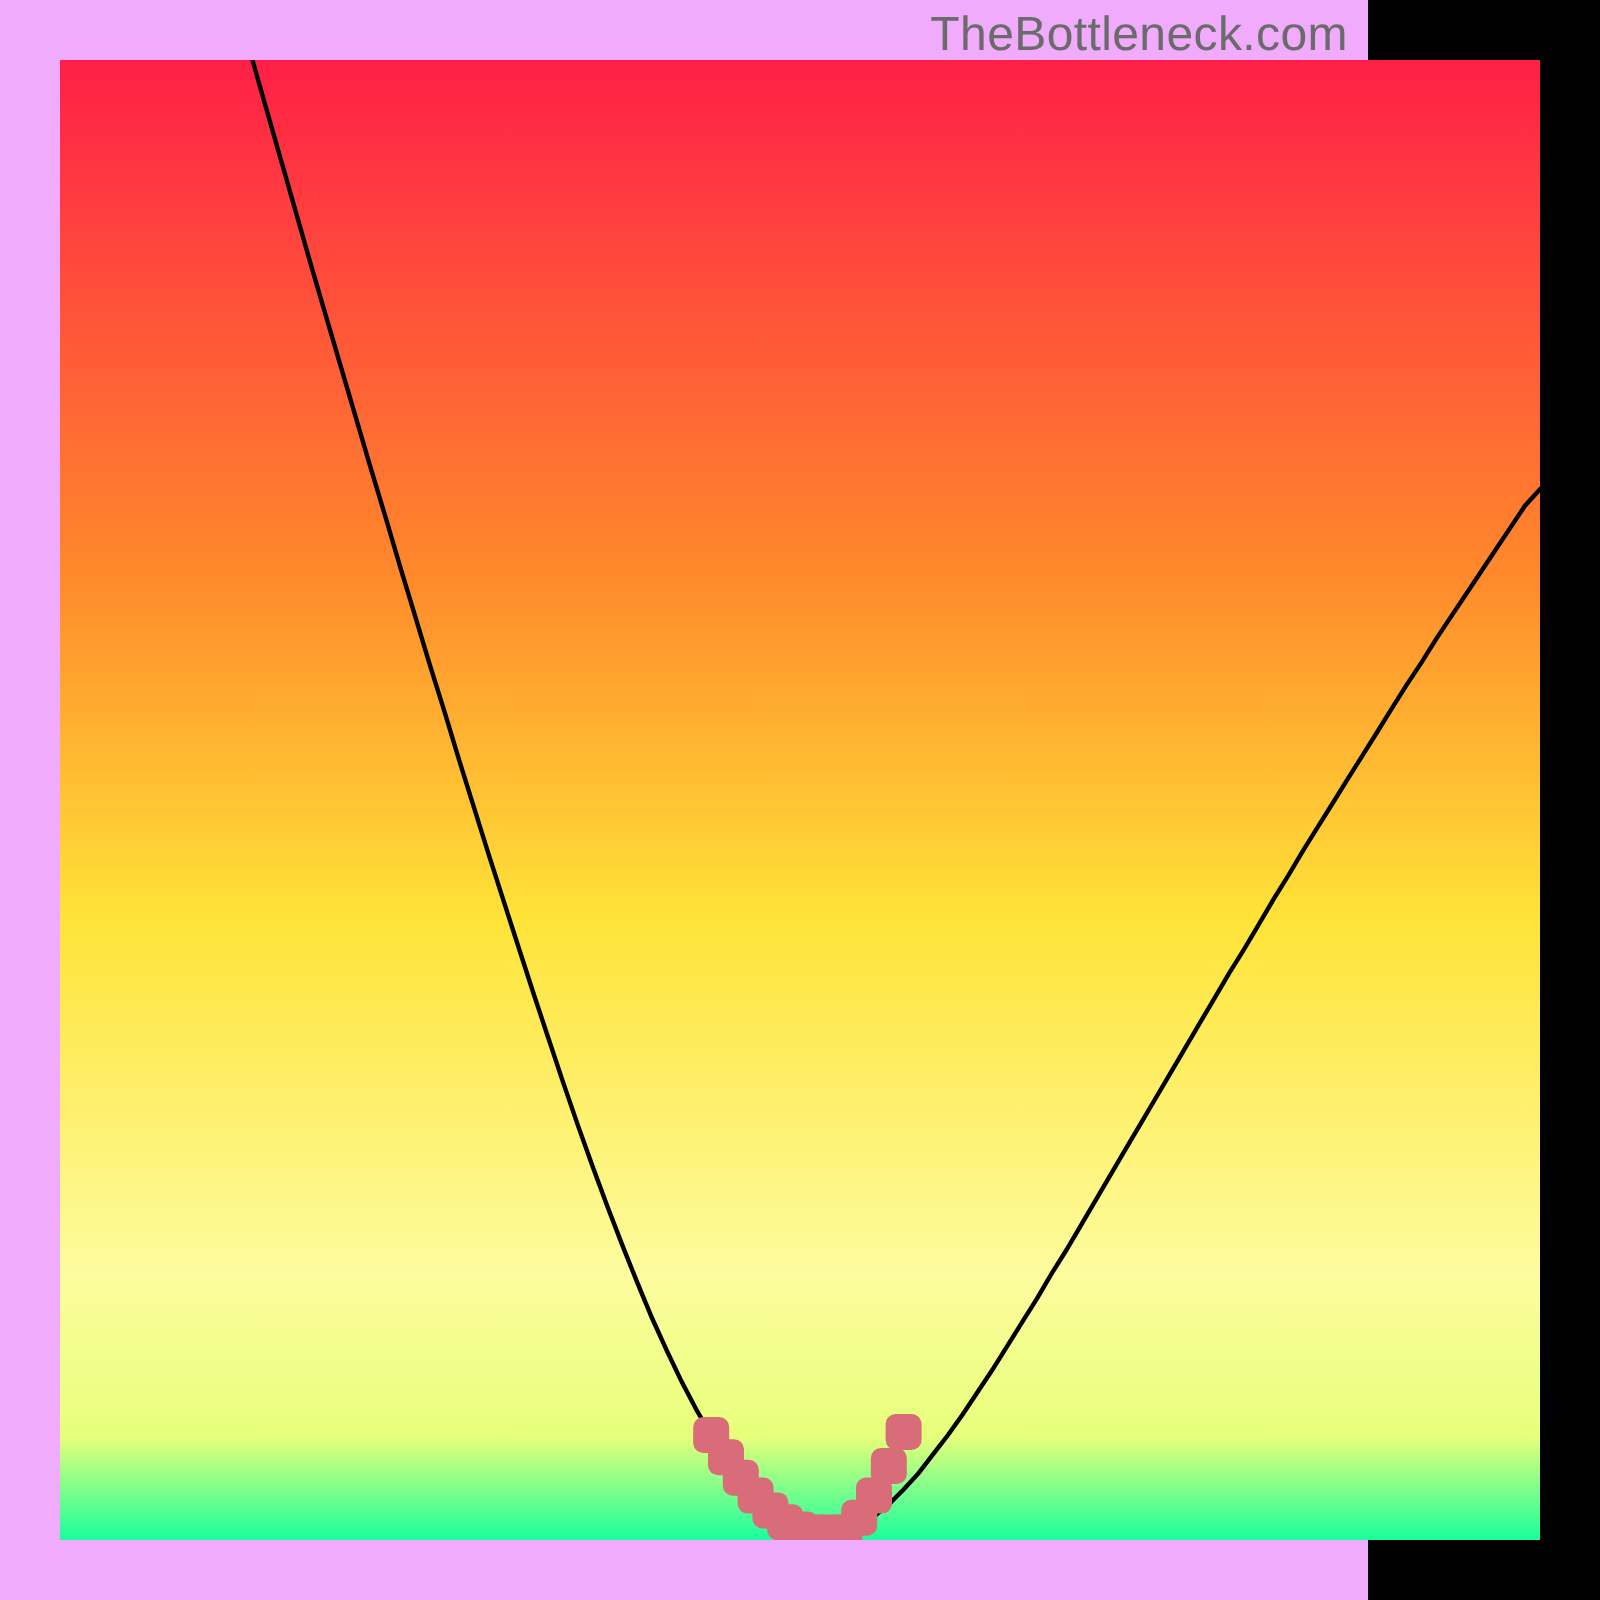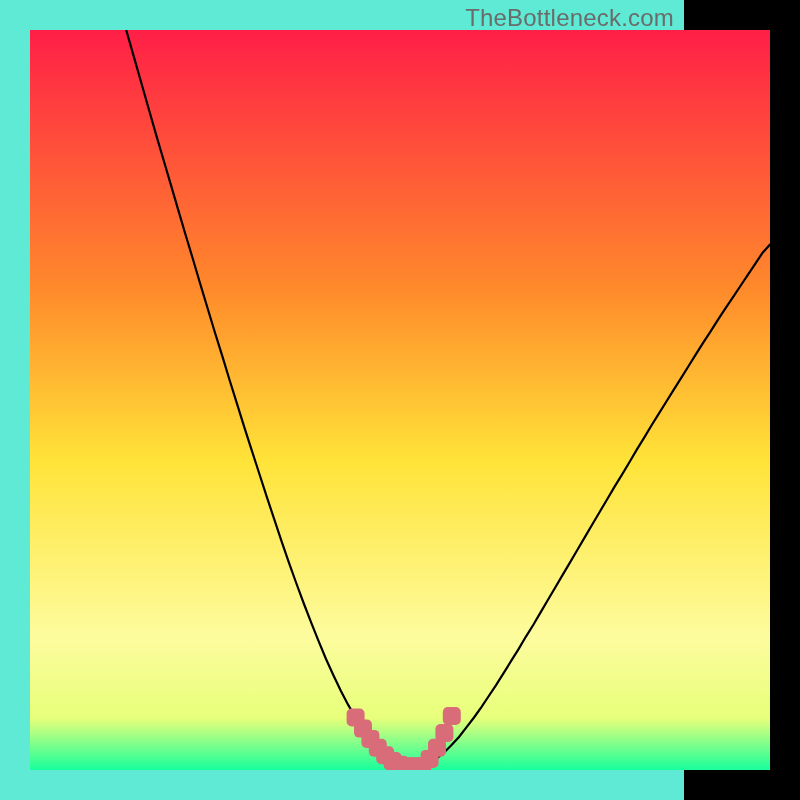--- a/index.html
+++ b/index.html
@@ -8,21 +8,21 @@
     width: 800px;
     height: 800px;
     background: #000;
     overflow: hidden;
     font-family: Arial, Helvetica, sans-serif;
   }
   .frame {
     position: relative;
     width: 684px;
     height: 800px;
-    background: #5eead4;
+    background: #f0abfc;
   }
   .watermark {
     position: absolute;
     top: 4px;
     right: 10px;
     color: #6b6b6b;
     font-size: 24px;
     font-weight: 500;
     letter-spacing: 0.2px;
     z-index: 5;

